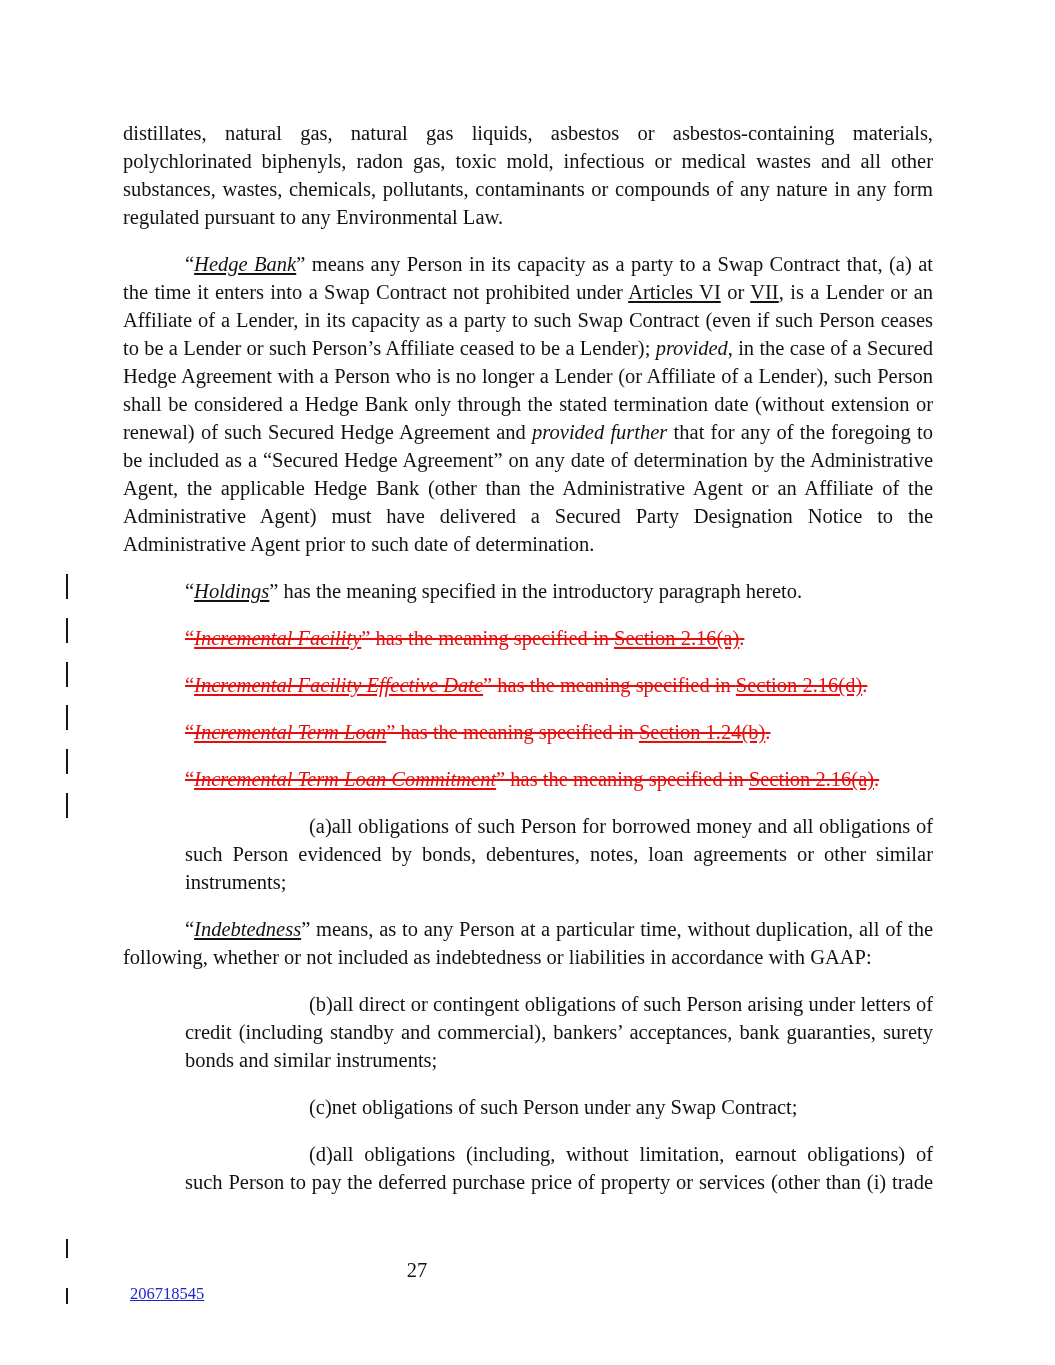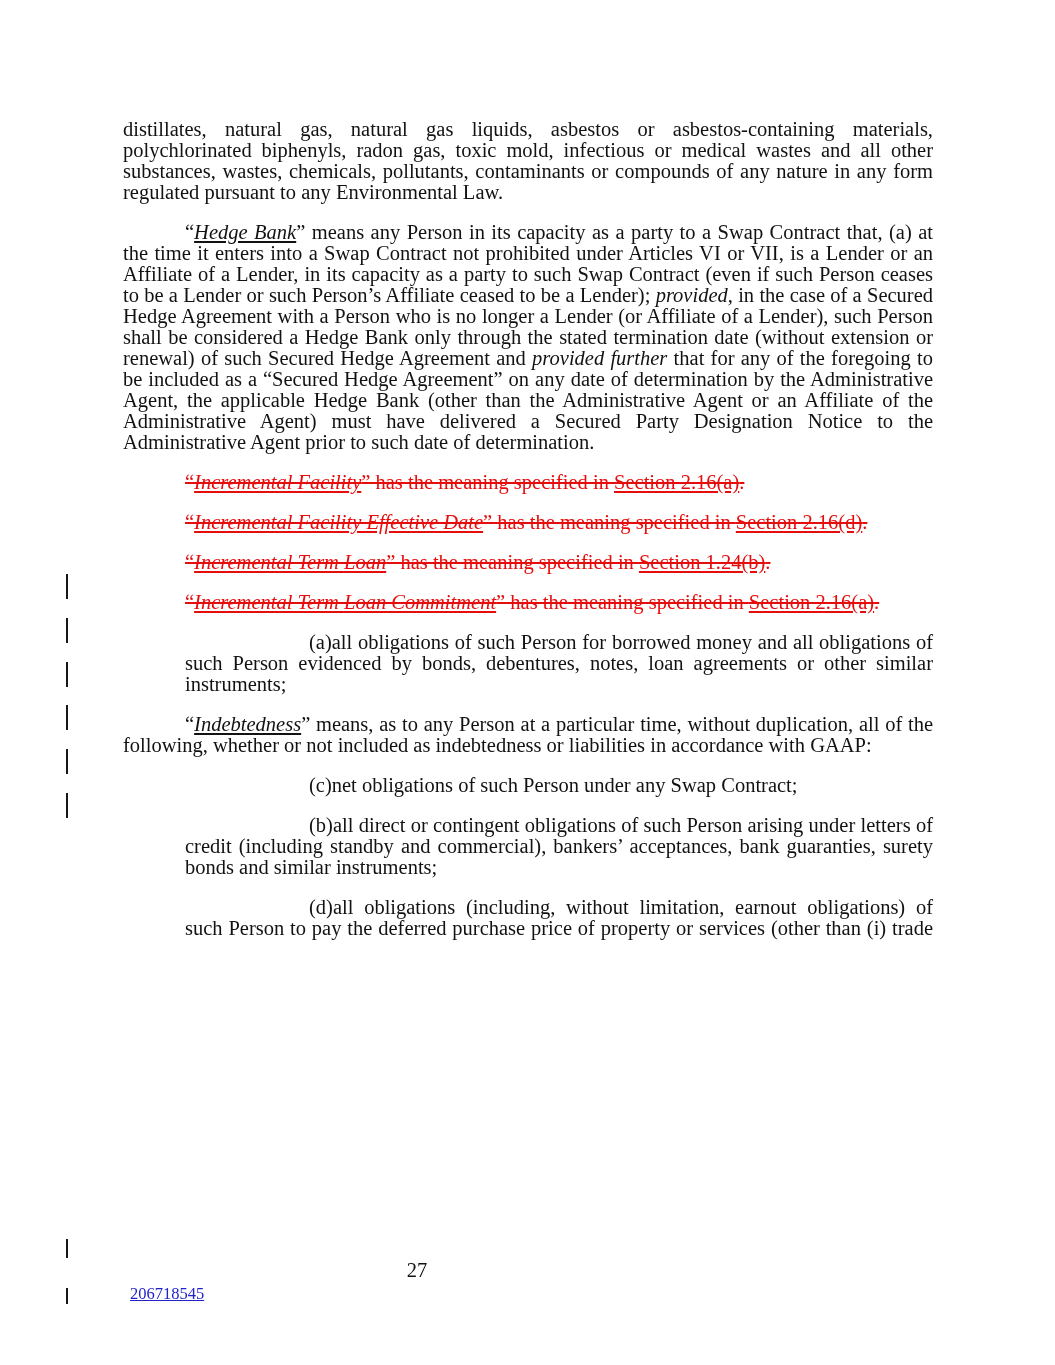--- a/index.html
+++ b/index.html
@@ -3,29 +3,29 @@
 <meta charset="utf-8">
 <style>
   html,body{margin:0;padding:0;}
   body{
     width:1055px;height:1365px;position:relative;background:#ffffff;
     font-family:"Liberation Serif","DejaVu Serif",serif;
     color:#121212;overflow:hidden;
   }
   .content{
     position:absolute;left:123px;top:119px;width:810px;
-    font-size:20.5px;line-height:21px;text-align:justify;
+    font-size:20.5px;line-height:28px;text-align:justify;
   }
   .para{margin:0 0 19px 0;text-indent:62px;}
   .p-cont{text-indent:0;}
   .sub{margin-left:62px;width:748px;}
   .item-label{display:inline-block;min-width:62px;}
   .continues{text-align-last:justify;}
   .term{font-style:italic;text-decoration:underline;}
-  .uline{}
+  .uline{text-decoration:underline;}
   .it{font-style:italic;}
   .deleted{color:var(--deleted,#e60d0d);}
   .strike{text-decoration:line-through;}
   .strike .term{font-style:italic;text-decoration:underline line-through;}
   .strike .uline{text-decoration:underline line-through;}
   .bar{position:absolute;left:66px;width:2px;background:#171717;}
   .page-number{
     position:absolute;left:0;top:1259px;width:834px;text-align:center;
     font-size:20.5px;color:#121212;
   }
@@ -45,37 +45,38 @@
 <div class="bar" style="top:793px;height:25px"></div>
 <div class="bar" style="top:1239px;height:19px"></div>
 <div class="bar" style="top:1288px;height:16px"></div>
 
 <div class="content">
 
   <p class="para p-cont"><span>distillates, natural gas, natural gas liquids, asbestos or asbestos-containing materials, polychlorinated biphenyls, radon gas, toxic mold, infectious or medical wastes and all other substances, wastes, chemicals, pollutants, contaminants or compounds of any nature in any form regulated pursuant to any Environmental Law.</span></p>
 
   <p class="para"><span>“</span><span class="term">Hedge Bank</span><span>” means any Person in its capacity as a party to a Swap Contract that, (a) at the time it enters into a Swap Contract not prohibited under </span><span class="uline">Articles VI</span><span> or </span><span class="uline">VII</span><span>, is a Lender or an Affiliate of a Lender, in its capacity as a party to such Swap Contract (even if such Person ceases to be a Lender or such Person’s Affiliate ceased to be a Lender); </span><span class="it">provided</span><span>, in the case of a Secured Hedge Agreement with a Person who is no longer a Lender (or Affiliate of a Lender), such Person shall be considered a Hedge Bank only through the stated termination date (without extension or renewal) of such Secured Hedge Agreement and </span><span class="it">provided further</span><span> that for any of the foregoing to be included as a “Secured Hedge Agreement” on any date of determination by the Administrative Agent, the applicable Hedge Bank (other than the Administrative Agent or an Affiliate of the Administrative Agent) must have delivered a Secured Party Designation Notice to the Administrative Agent prior to such date of determination.</span></p>
 
+  <p class="para"><span>“</span><span class="term">Holdings</span><span>” has the meaning specified in the introductory paragraph hereto.</span></p>
 
 
   <p class="para deleted"><span class="strike"><span>“</span><span class="term">Incremental Facility</span><span>” has the meaning specified in </span><span class="uline">Section 2.16(a)</span><span>.</span></span></p>
 
   <p class="para deleted"><span class="strike"><span>“</span><span class="term">Incremental Facility Effective Date</span><span>” has the meaning specified in </span><span class="uline">Section 2.16(d)</span><span>.</span></span></p>
 
 
   <p class="para deleted"><span class="strike"><span>“</span><span class="term">Incremental Term Loan</span><span>” has the meaning specified in </span><span class="uline">Section 1.24(b)</span><span>. </span></span></p>
 
   <p class="para deleted"><span class="strike"><span>“</span><span class="term">Incremental Term Loan Commitment</span><span>” has the meaning specified in </span><span class="uline">Section 2.16(a)</span><span>.</span></span></p>
 
   <p class="para sub"><span class="item-label">(a)</span><span>all obligations of such Person for borrowed money and all obligations of such Person evidenced by bonds, debentures, notes, loan agreements or other similar instruments;</span></p>
 
   <p class="para"><span>“</span><span class="term">Indebtedness</span><span>” means, as to any Person at a particular time, without duplication, all of the following, whether or not included as indebtedness or liabilities in accordance with GAAP:</span></p>
 
+  <p class="para sub"><span class="item-label">(b)</span><span>all direct or contingent obligations of such Person arising under letters of credit (including standby and commercial), bankers’ acceptances, bank guaranties, surety bonds and similar instruments;</span></p>
+
   <p class="para sub"><span class="item-label">(c)</span><span>net obligations of such Person under any Swap Contract;</span></p>
-
-  <p class="para sub"><span class="item-label">(b)</span><span>all direct or contingent obligations of such Person arising under letters of credit (including standby and commercial), bankers’ acceptances, bank guaranties, surety bonds and similar instruments;</span></p>
 
   <p class="para sub continues"><span class="item-label">(d)</span><span>all obligations (including, without limitation, earnout obligations) of such Person to pay the deferred purchase price of property or services (other than (i) trade</span></p>
 
 </div>
 
 <div class="page-number">27</div>
 <a class="doc-number">206718545</a>
 
 </body></html>

